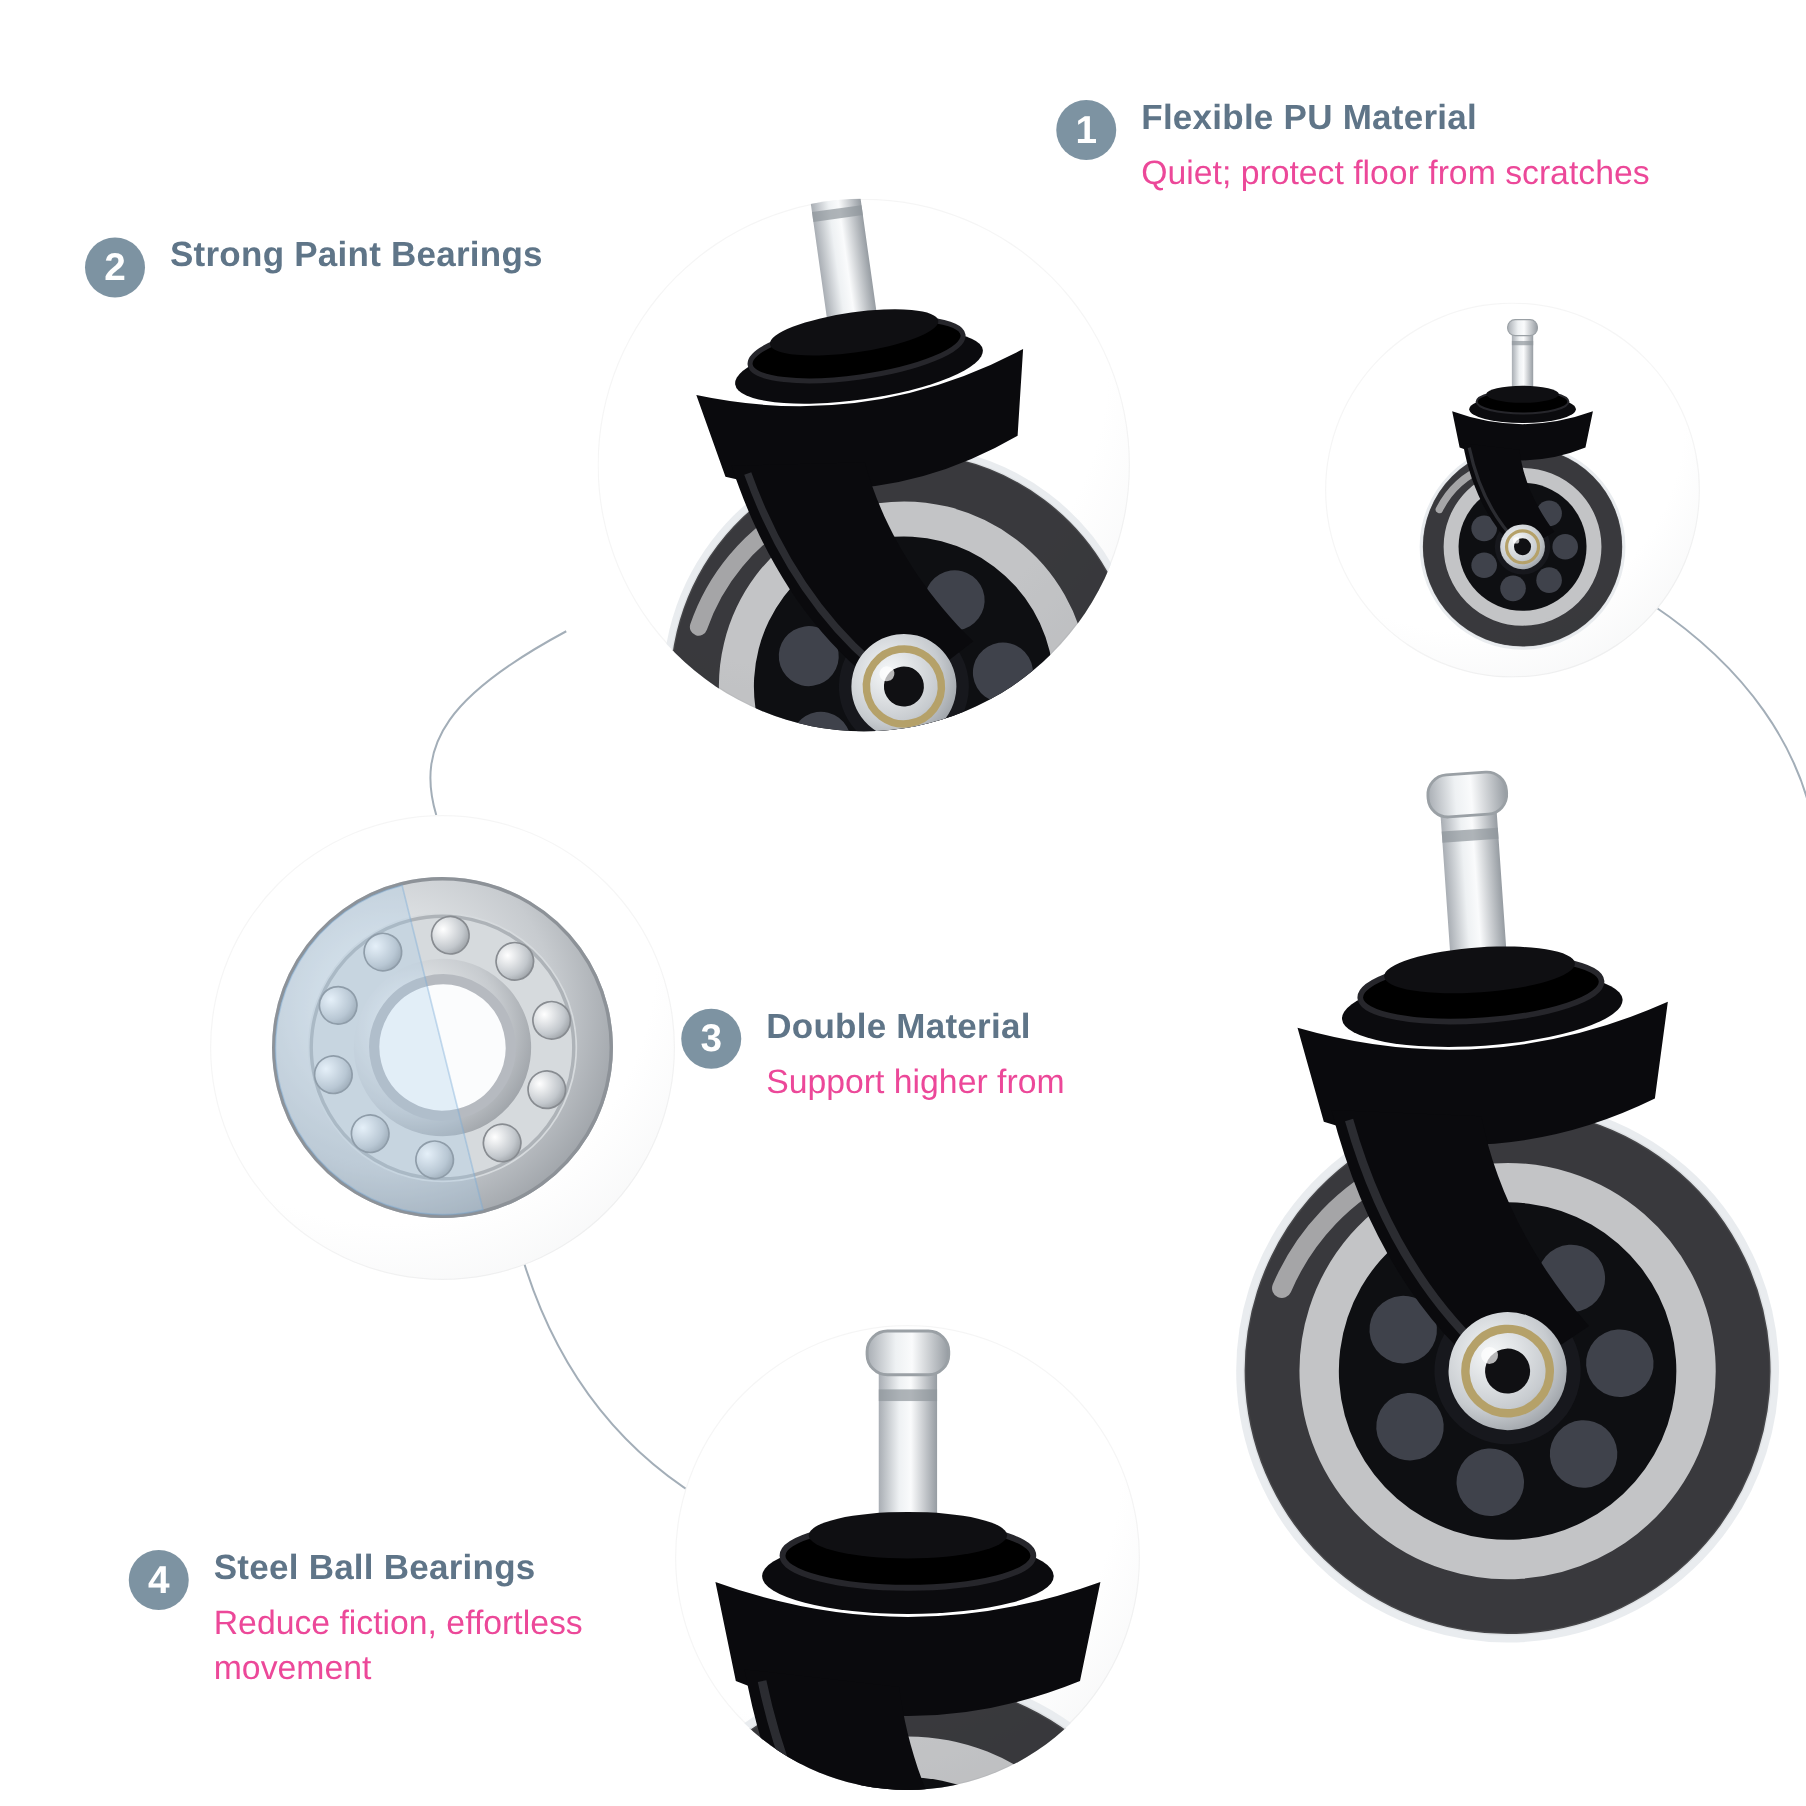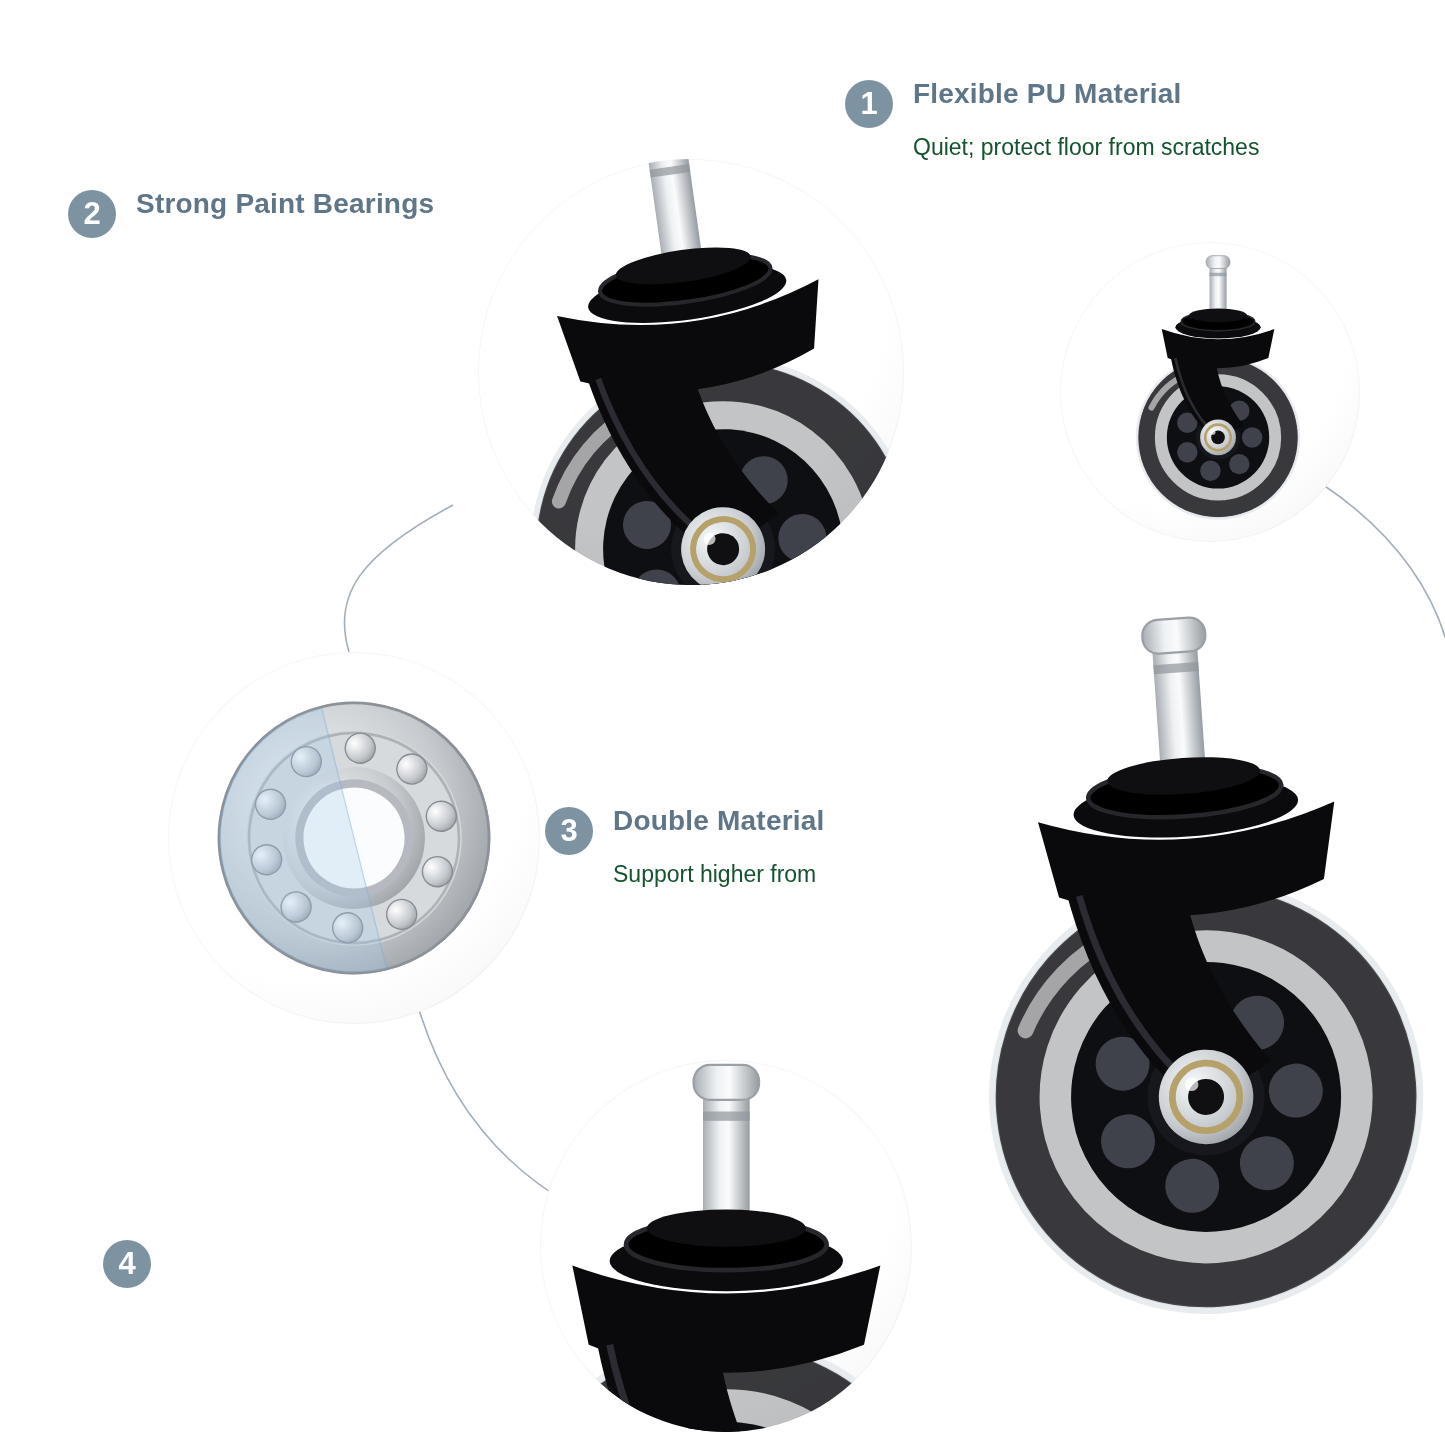--- a/index.html
+++ b/index.html
@@ -17,23 +17,23 @@
   }
   .circle-photo svg{position:absolute;}
 
   
   .feature{position:absolute;display:flex;align-items:flex-start;gap:20px;}
   .badge{
     width:48px;height:48px;border-radius:50%;background:#7d93a2;color:#ffffff;
     display:flex;align-items:center;justify-content:center;
     font-size:31px;font-weight:bold;flex:0 0 auto;margin-top:2px;
   }
-  .feature-text{display:flex;flex-direction:column;gap:22px;}
+  .feature-text{display:flex;flex-direction:column;gap:10px;}
   .feature-title{font-size:28px;font-weight:bold;color:#5f7588;letter-spacing:.2px;}
-  .feature-desc{font-size:23px;color:#14532d;line-height:1.35;}
+  .feature-desc{font-size:27px;color:#ec4899;line-height:1.35;}
   #feature-4 .feature-desc{max-width:330px;}
 
   .product{position:absolute;}
 </style>
 </head>
 <body>
 
 <div id="stage">
 
   
@@ -177,15 +177,19 @@
     <div class="badge">3</div>
     <div class="feature-text">
       <div class="feature-title">Double Material</div>
       <div class="feature-desc">Support higher from</div>
     </div>
   </div>
 
   
   <div class="feature" id="feature-4" style="left:103px;top:1238px;">
     <div class="badge">4</div>
+    <div class="feature-text">
+      <div class="feature-title">Steel Ball Bearings</div>
+      <div class="feature-desc">Reduce fiction, effortless movement</div>
+    </div>
   </div>
 
 </div>
 
 </body></html>

